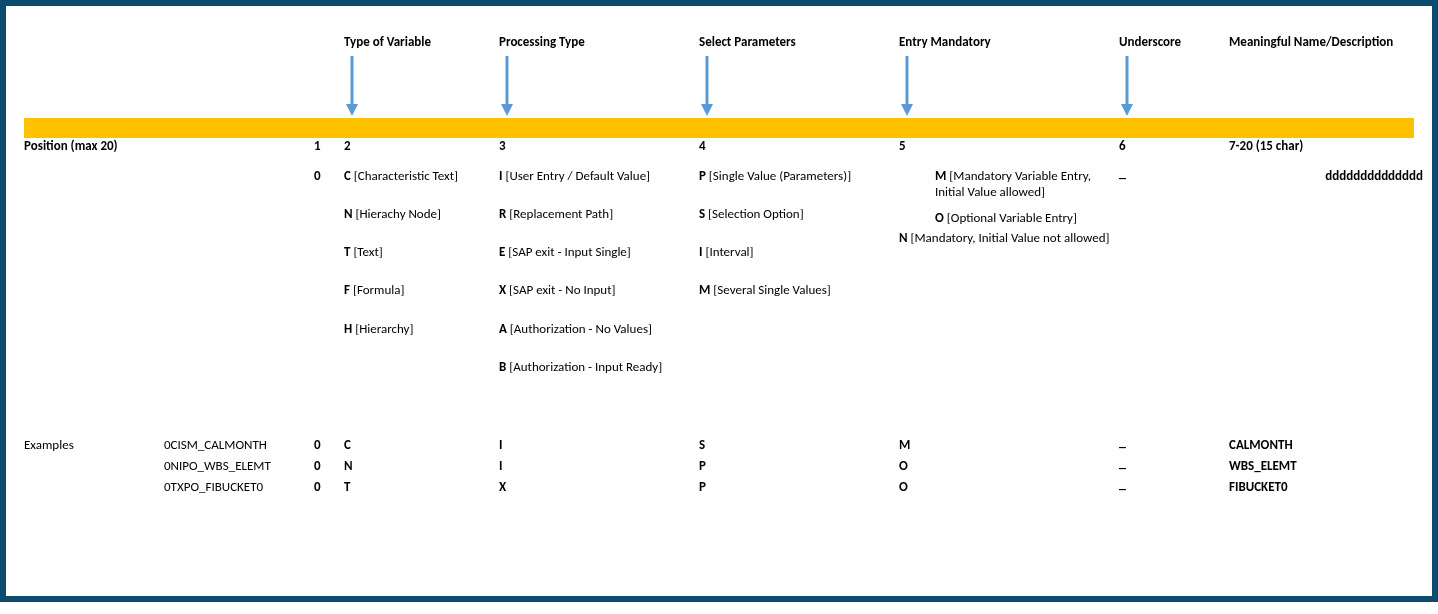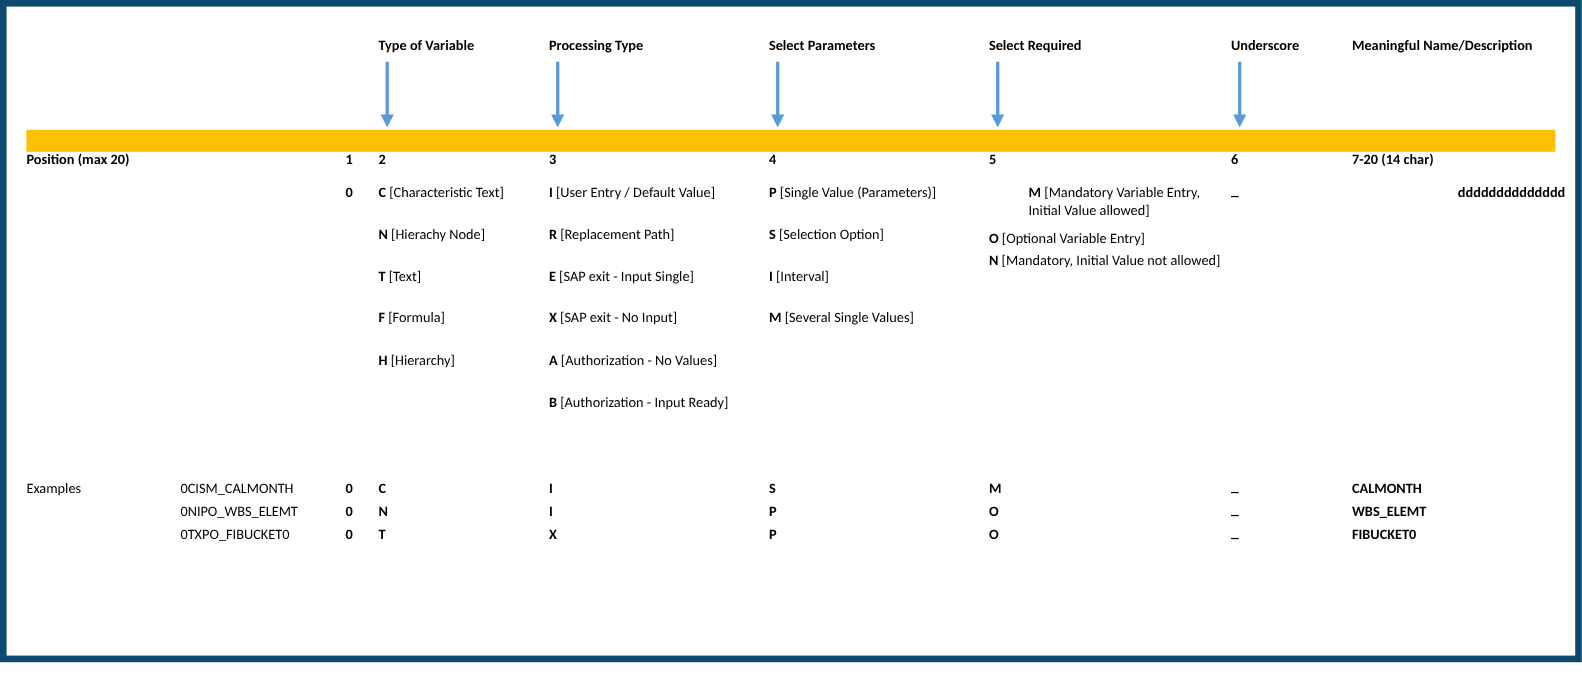--- a/index.html
+++ b/index.html
@@ -39,21 +39,21 @@
 
 <div class="frame">
 
   <div class="grid header-row">
     <div class="cell"></div>
     <div class="cell"></div>
     <div class="cell"></div>
     <div class="cell header-cell">Type of Variable</div>
     <div class="cell header-cell">Processing Type</div>
     <div class="cell header-cell">Select Parameters</div>
-    <div class="cell header-cell">Select Required</div>
+    <div class="cell header-cell">Entry Mandatory</div>
     <div class="cell header-cell">Underscore</div>
     <div class="cell header-cell">Meaningful Name/Description</div>
   </div>
 
   <div class="grid arrow-row">
     <div></div>
       <div></div>
       <div></div>
     <div style="position:relative;">
       <div class="arrow">
@@ -100,21 +100,21 @@
 
   <div class="grid pos-row">
     <div class="cell pos-label">Position (max 20)</div>
     <div class="cell"></div>
     <div class="cell">1</div>
     <div class="cell">2</div>
     <div class="cell">3</div>
     <div class="cell">4</div>
     <div class="cell">5</div>
     <div class="cell">6</div>
-    <div class="cell">7-20 (14 char)</div>
+    <div class="cell">7-20 (15 char)</div>
   </div>
 
   <div class="grid data-row">
     <div class="cell"></div>
     <div class="cell"></div>
     <div class="cell col2-prefix">0</div>
 
     <div class="cell">
       <div class="code-item"><span class="c">C</span><span> [Characteristic Text]</span></div>
       <div class="code-item"><span class="c">N</span><span> [Hierachy Node]</span></div>
@@ -134,21 +134,21 @@
 
     <div class="cell">
       <div class="code-item"><span class="c">P</span><span> [Single Value (Parameters)]</span></div>
       <div class="code-item"><span class="c">S</span><span> [Selection Option]</span></div>
       <div class="code-item"><span class="c">I</span><span> [Interval]</span></div>
       <div class="code-item"><span class="c">M</span><span> [Several Single Values]</span></div>
     </div>
 
     <div class="cell">
       <div class="code-item" style="margin-bottom:10px;margin-left:36px;"><span class="c">M</span><span> [Mandatory Variable Entry, Initial Value allowed]</span></div>
-      <div class="code-item" style="margin-bottom:4px;"><span class="c">O</span><span> [Optional Variable Entry]</span></div>
+      <div class="code-item" style="margin-bottom:4px;text-align:center;"><span class="c">O</span><span> [Optional Variable Entry]</span></div>
       <div class="code-item"><span class="c">N</span><span> [Mandatory, Initial Value not allowed]</span></div>
     </div>
 
     <div class="cell underscore">_</div>
 
     <div class="cell ddd">dddddddddddddd</div>
   </div>
 
   <div class="examples-block">
     <div class="grid ex-row">

